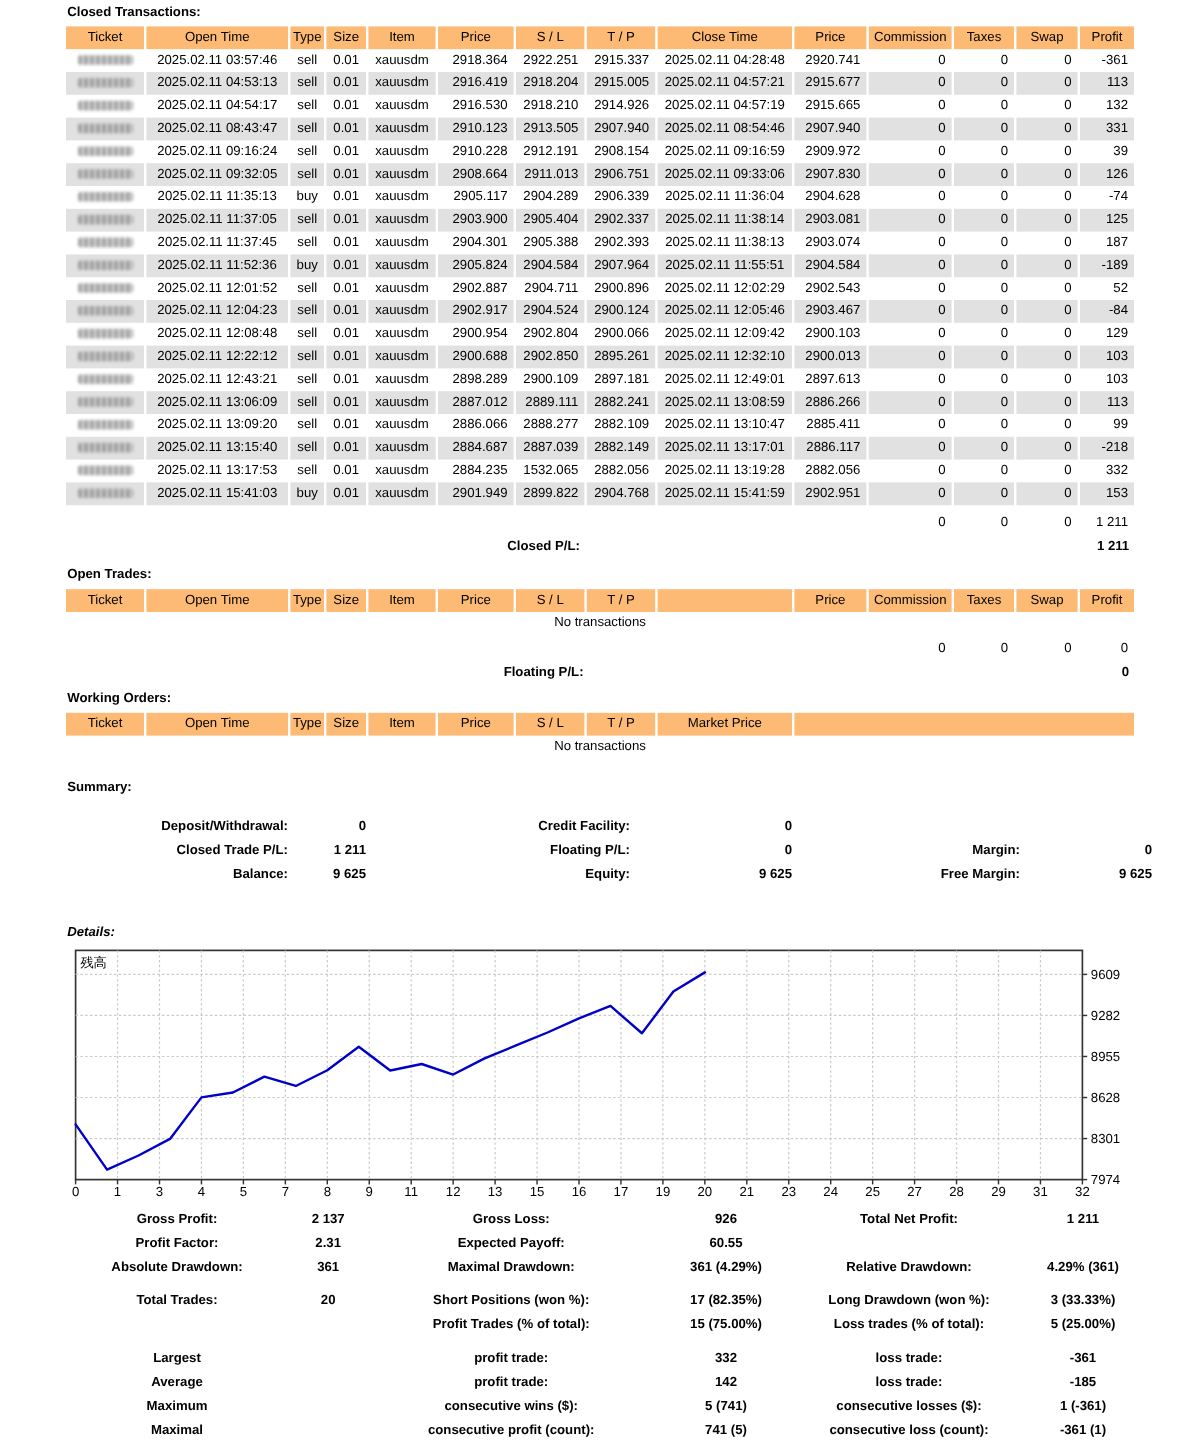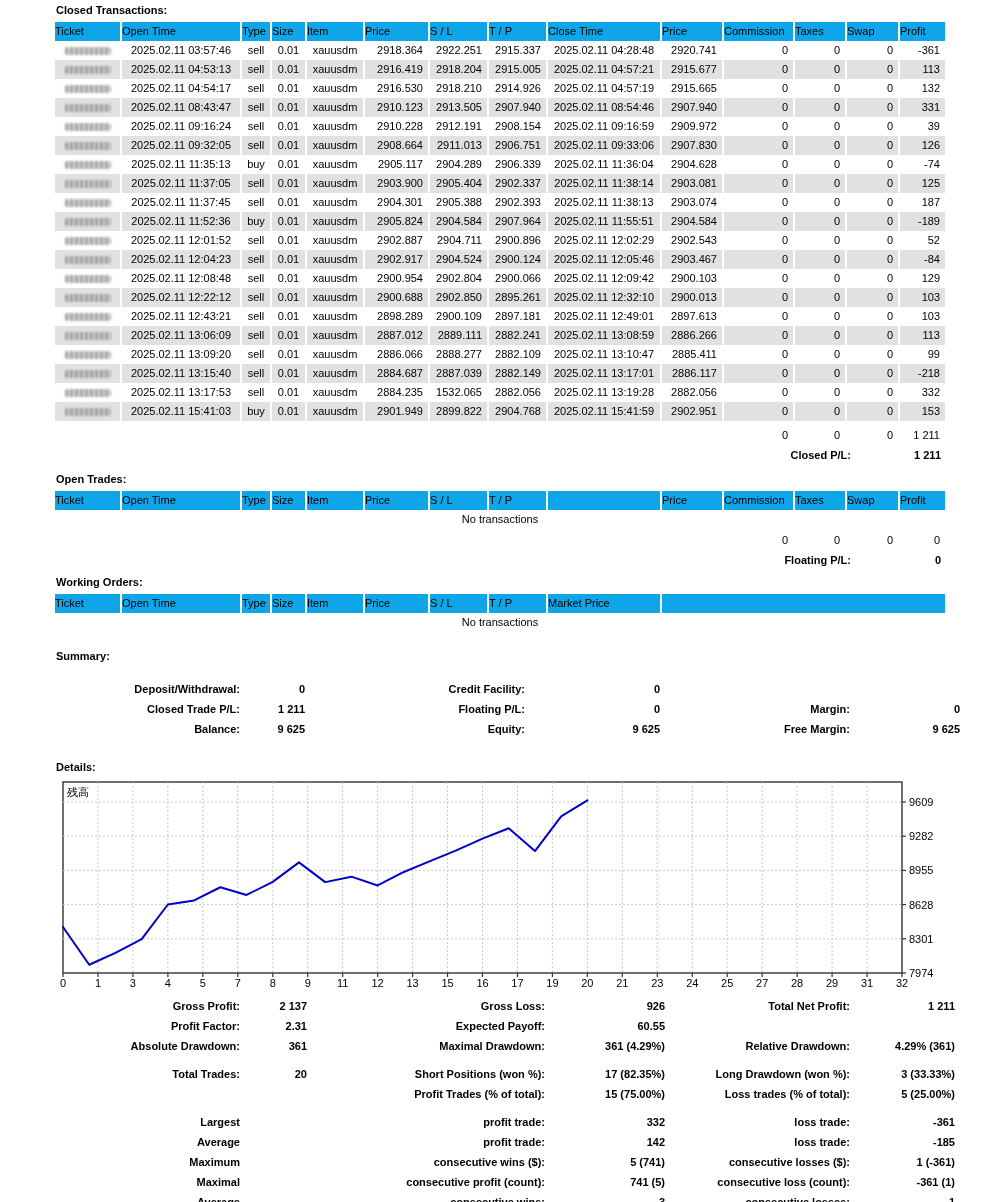--- a/index.html
+++ b/index.html
@@ -3,33 +3,33 @@
 <meta charset="utf-8">
 <style>
   html,body{margin:0;padding:0;background:#fff;}
   body{width:1000px;height:1202px;font-family:"Liberation Sans",sans-serif;font-size:11px;color:#000;overflow:hidden;}
   .sec-title{font-weight:bold;margin-left:56px;white-space:nowrap;}
   #closed-title{padding-top:4px;}
   .tbl{margin-left:55px;width:890px;}
   .grid{display:grid;grid-template-columns:65px 118px 28px 33px 56px 63px 57px 57px 112px 60px 69px 50px 51px 45px;column-gap:2px;}
   .wgrid{display:grid;grid-template-columns:65px 118px 28px 33px 56px 63px 57px 57px 112px 283px;column-gap:2px;}
   .cell{height:19px;line-height:19px;white-space:nowrap;overflow:hidden;}
-  .th{background:#0ea5e9;}
+  .th{background:#fdba74;text-align:center;}
   .row-odd .cell{background:#e1e1e1;}
   .col-c{text-align:center;}
   .col-r{text-align:right;padding-right:5px;box-sizing:border-box;}
   .totals{margin-top:5px;}
   .plrow{display:flex;width:890px;margin-left:55px;height:19px;line-height:19px;font-weight:bold;margin-top:1px;}
-  .plrow .pl-label{flex:1;text-align:right;padding-right:32px;}
+  .plrow .pl-label{flex:1;text-align:center;padding-right:32px;}
   .plrow .pl-value{width:58px;text-align:right;padding-right:4px;}
-  .notrans{height:19px;line-height:19px;text-align:center;}.mt6{margin-top:6px;}.mt8{margin-top:8px;}.mt14{margin-top:22px;}.mt18{margin-top:18px;}
+  .notrans{height:19px;line-height:19px;text-align:center;}.mt6{margin-top:6px;}.mt8{margin-top:8px;}.mt14{margin-top:32px;font-style:italic;}.mt18{margin-top:18px;}
   .sumgrid{display:grid;grid-template-columns:185px 65px 220px 135px 190px 110px;margin-left:55px;font-weight:bold;margin-top:17px;}
   .sumgrid .gcell{height:20px;line-height:20px;text-align:right;white-space:nowrap;}
   .statgrid{display:grid;grid-template-columns:185px 67px 238px 120px 185px 105px;margin-left:55px;font-weight:bold;}
-  .statgrid .gcell{height:20px;line-height:20px;text-align:right;white-space:nowrap;}
+  .statgrid .gcell{height:20px;line-height:20px;text-align:center;white-space:nowrap;}
   .gap-top{margin-top:8px;}
   .statgrid > .grow{display:contents;}
   .sumgrid > .grow{display:contents;}
   .grow.gap-top > .gcell{margin-top:8px;}
   .redact{display:inline-block;width:46px;height:8px;border-radius:2px;vertical-align:middle;
           background:repeating-linear-gradient(90deg,#8f8f8f 0 3px,#cfcfcf 3px 5px);filter:blur(1.3px);opacity:.8;}
   #chart-wrap{margin-top:2px;height:215px;position:relative;}
   svg text{font-family:"Liberation Sans",sans-serif;font-size:11px;fill:#000;}
 </style>
 </head>

